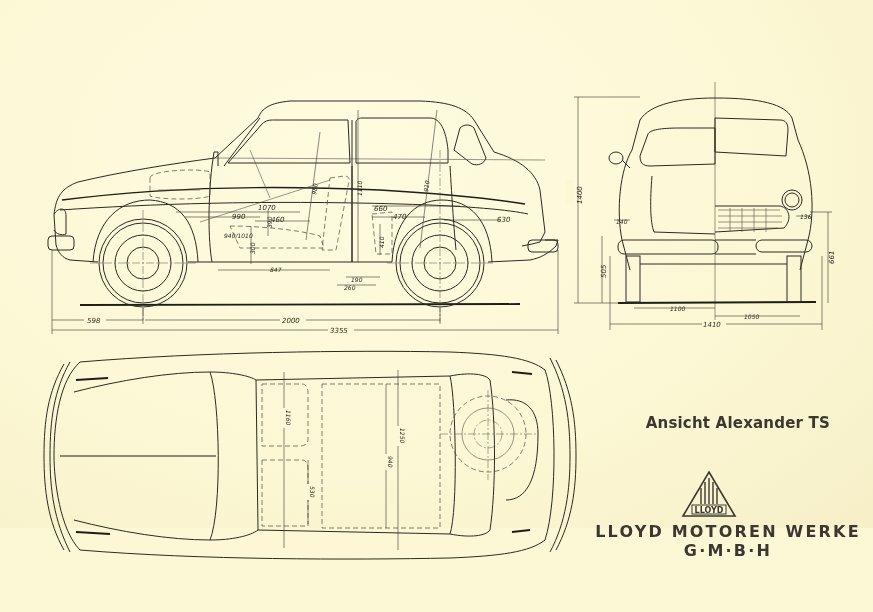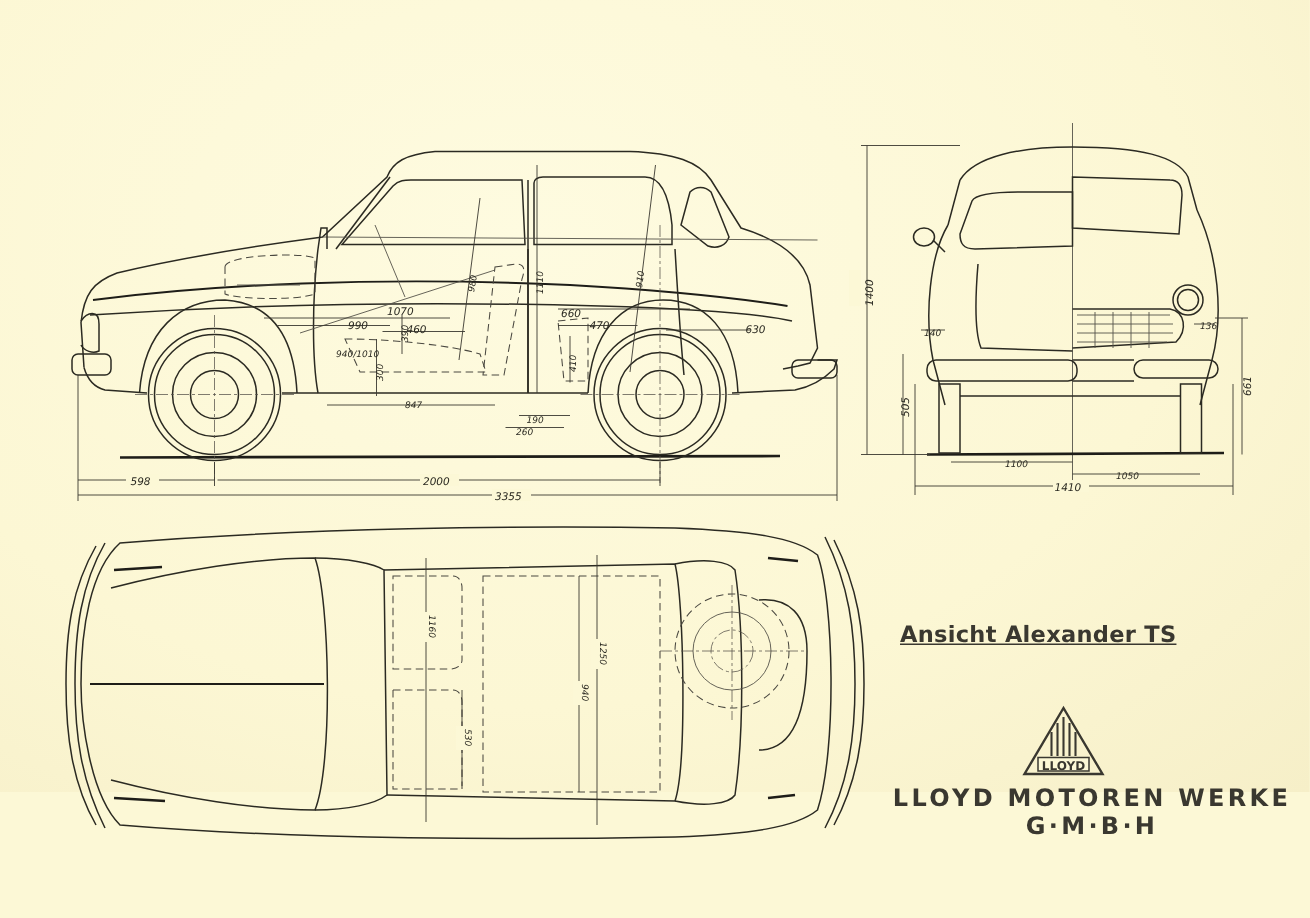--- a/index.html
+++ b/index.html
@@ -8,22 +8,22 @@
     background:radial-gradient(ellipse at 40% 30%,#fefbe0 0%,#fcf7d4 60%,#f6efc8 100%);}
   svg{position:absolute;left:0;top:0;}
   .ln{stroke:#2b2a22;fill:none;stroke-width:1;}
   .thk{stroke:#1e1d18;fill:none;stroke-width:1.8;}
   .thin{stroke:#55524a;fill:none;stroke-width:0.6;}
   .dash{stroke:#4a4840;fill:none;stroke-width:0.7;stroke-dasharray:5 3;}
   .cl{stroke:#55524a;fill:none;stroke-width:0.5;stroke-dasharray:8 2 2 2;}
   .dim{stroke:#3a3830;fill:none;stroke-width:0.6;}
   .dimtxt{font-family:"DejaVu Sans",sans-serif;font-style:italic;font-size:7px;fill:#2b2a22;}
   .dimtxt-s{font-family:"DejaVu Sans",sans-serif;font-style:italic;font-size:6px;fill:#2b2a22;}
-  #title{position:absolute;left:600px;top:414px;width:230px;text-align:left;
-    font-family:"DejaVu Sans",sans-serif;font-weight:bold;font-size:15px;color:#3a3830;letter-spacing:0.2px;text-decoration:underline;}
+  #title{position:absolute;left:600px;top:414px;width:230px;text-align:right;
+    font-family:"DejaVu Sans",sans-serif;font-weight:bold;font-size:15px;color:#3a3830;letter-spacing:0.2px;}
   #company{position:absolute;left:588px;top:522px;width:280px;text-align:center;
     font-family:"DejaVu Sans",sans-serif;font-size:16px;color:#3a3830;letter-spacing:2.2px;font-weight:bold;}
   #city{position:absolute;left:588px;top:541px;width:280px;text-align:center;
     font-family:"DejaVu Sans",sans-serif;font-size:11.5px;color:#3a3830;letter-spacing:2.4px;font-weight:bold;}
   #logo{position:absolute;left:681px;top:470px;width:56px;height:48px;}
 </style>
 </head>
 <body>
 
 <div id="sheet">

